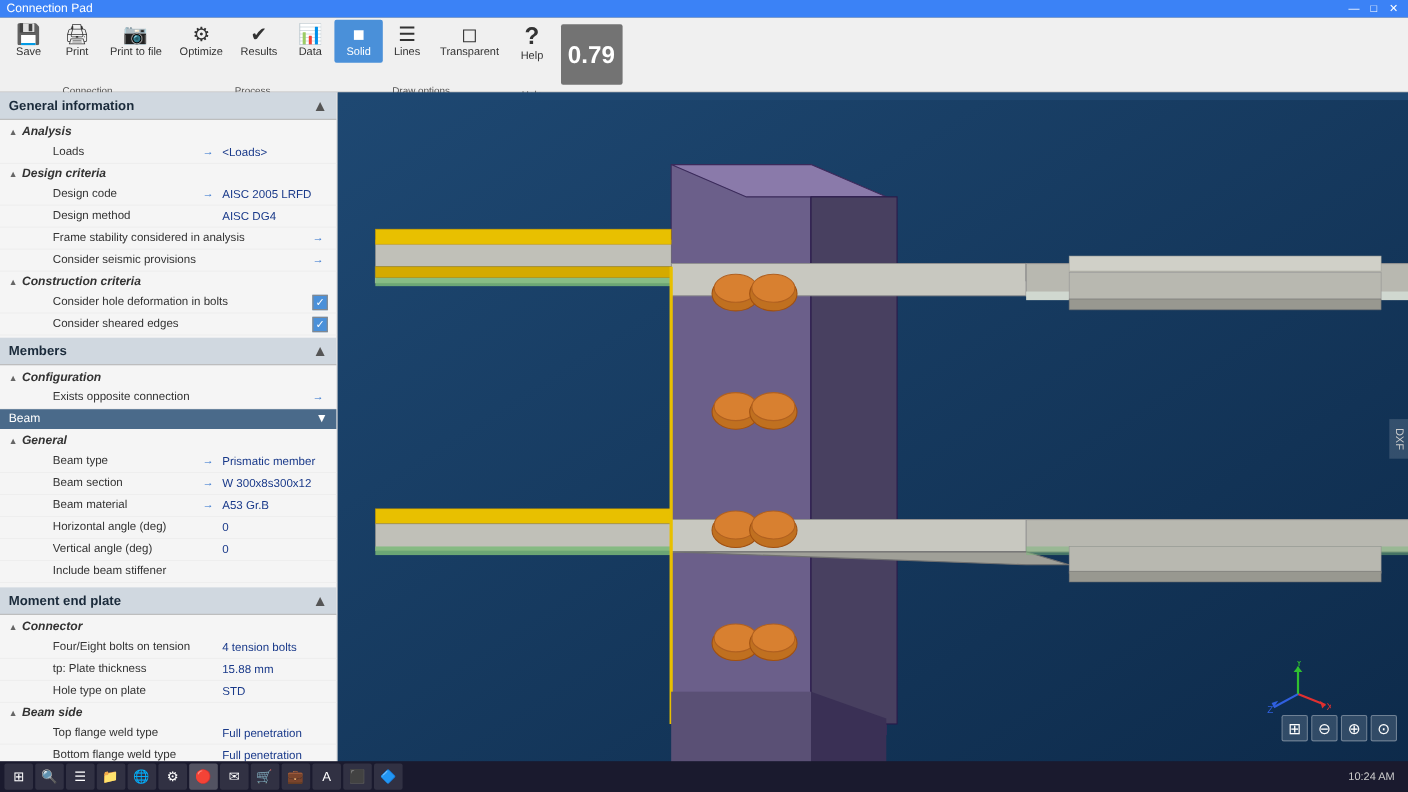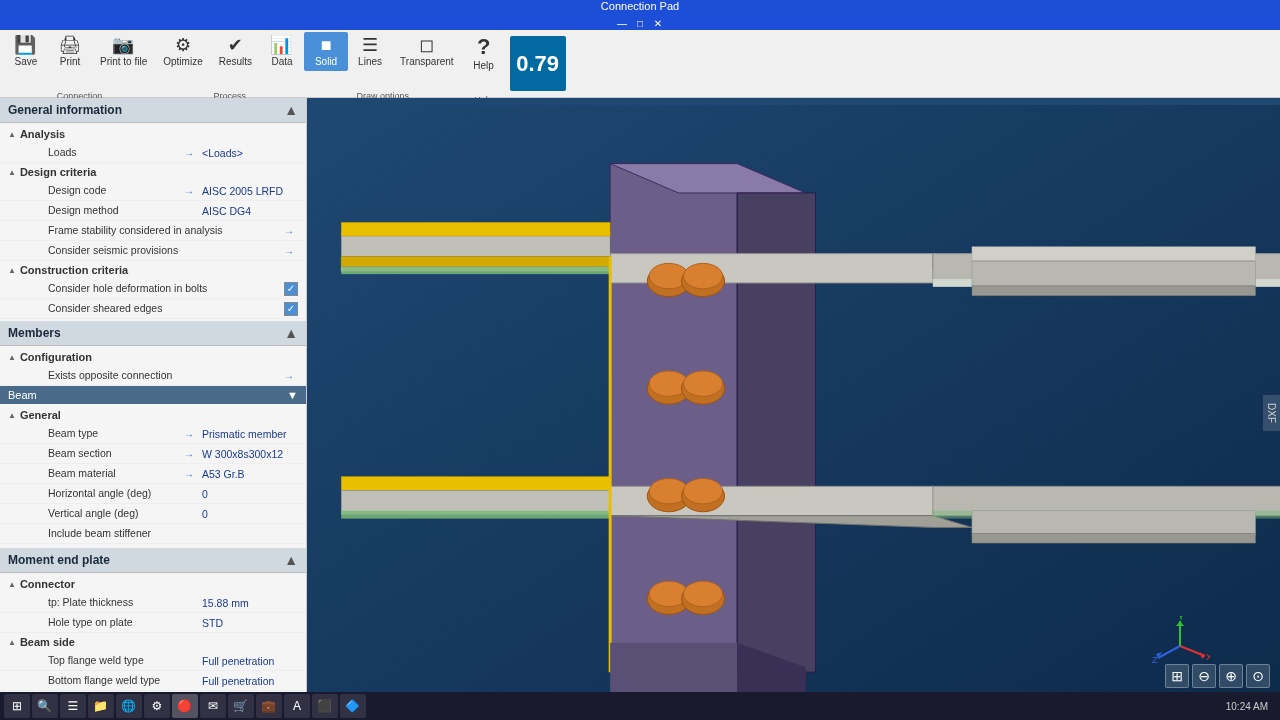--- a/index.html
+++ b/index.html
@@ -8,29 +8,28 @@
       height: 720px;
       overflow: hidden;
       font-family: 'Segoe UI', Arial, sans-serif;
       font-size: 11px;
       background: #1a3a5c;
       color: #333;
     }
 
     
     #titlebar {
-      height: 30px;
-      background: #1d4ed8;
+      height: 16px;
+      background: #3b82f6;
       display: flex;
       align-items: center;
       justify-content: space-between;
       padding: 0 6px;
       color: #fff;
       font-size: 11px;
-      flex-direction: column;
     }
     #titlebar-controls {
       display: flex;
       gap: 4px;
     }
     #titlebar-controls span {
       width: 14px;
       height: 14px;
       display: inline-flex;
       align-items: center;
@@ -63,21 +62,21 @@
       font-size: 10px;
       color: #333;
     }
     .toolbar-btn.active { background: #4a90d9; color: #fff; }
     .toolbar-btn .tb-icon {
       font-size: 18px;
       margin-bottom: 2px;
       line-height: 1;
     }
     .toolbar-score {
-      background: #0369a1;
+      background: #737373;
       color: #fff;
       font-size: 22px;
       font-weight: bold;
       width: 56px;
       display: flex;
       align-items: center;
       justify-content: center;
       margin: 4px;
       border-radius: 2px;
     }
@@ -133,20 +132,21 @@
       padding: 2px 0;
     }
     .subsection-header {
       display: flex;
       align-items: center;
       padding: 3px 8px;
       font-weight: 600;
       color: #333;
       font-size: 11px;
       cursor: pointer;
+      font-style: italic;
     }
     .subsection-header::before {
       content: '▲';
       font-size: 8px;
       margin-right: 4px;
       color: #666;
     }
     .prop-row {
       display: flex;
       align-items: center;
@@ -483,20 +483,24 @@
     <div class="panel-section-header">
       <span>Moment end plate</span>
       <span class="collapse-btn">▲</span>
     </div>
     <div class="section-content">
 
       <div class="subsection-header">
         <span>Connector</span>
       </div>
       <div class="prop-row">
+        <span class="prop-label">Four/Eight bolts on tension</span>
+        <span class="prop-value">4 tension bolts</span>
+      </div>
+      <div class="prop-row">
         <span class="prop-label">tp: Plate thickness</span>
         <span class="prop-value">15.88 mm</span>
       </div>
       <div class="prop-row">
         <span class="prop-label">Hole type on plate</span>
         <span class="prop-value">STD</span>
       </div>
 
       <div class="subsection-header">
         <span>Beam side</span>

